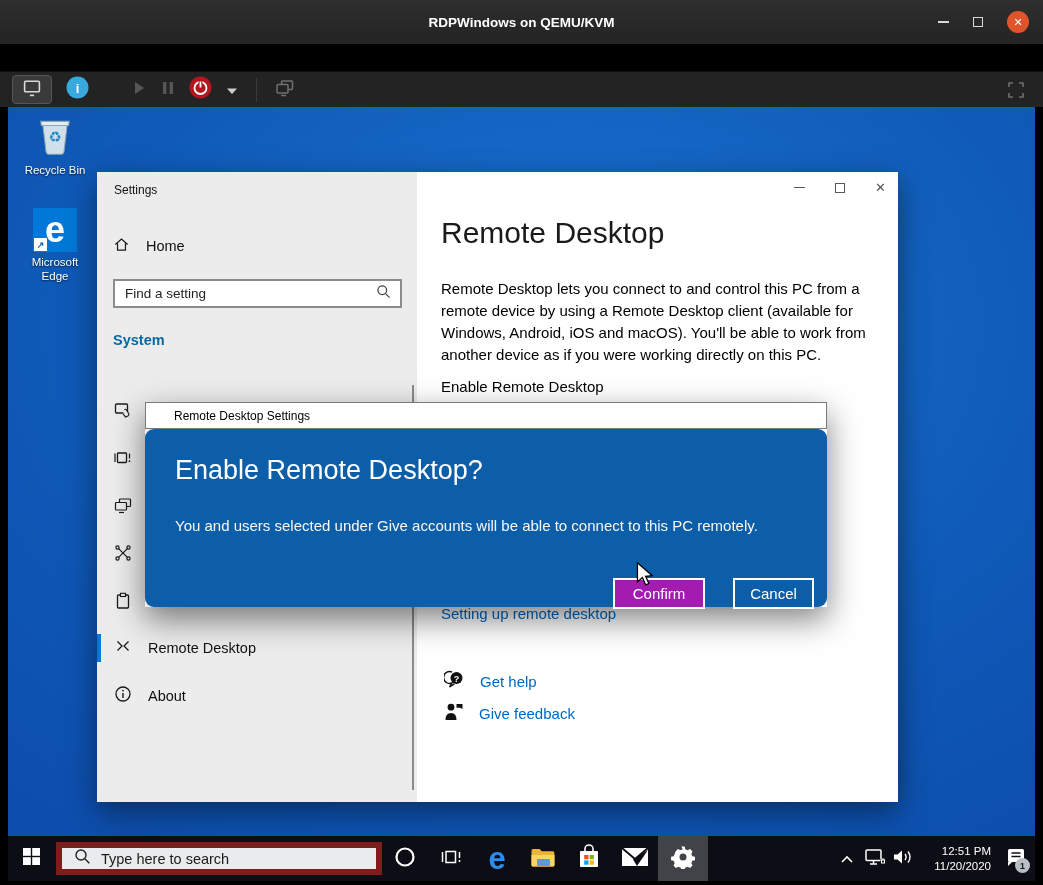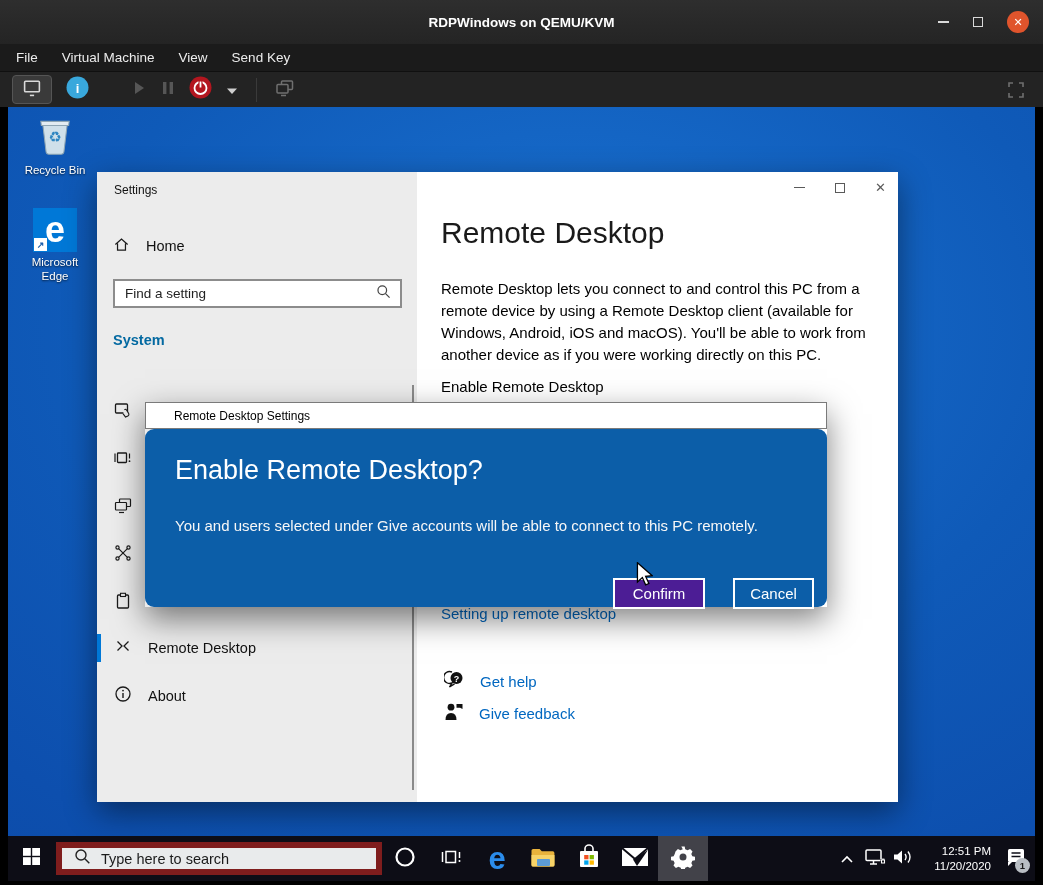--- a/index.html
+++ b/index.html
@@ -59,21 +59,21 @@
   .help-row a{font-size:15px;color:#0067c0;text-decoration:none;}
 
   
   .rd-dialog{left:145px;top:402px;width:682px;height:205px;box-shadow:0 12px 30px rgba(0,0,0,.5);z-index:5;}
   .rd-titlebar{height:27px;background:#fff;border:1px solid #7a7a7a;display:flex;align-items:center;padding-left:28px;}
   .rd-titlebar span{font-size:12px;color:#000;}
   .rd-body{position:relative;height:178px;background:#0c5ea8;border-radius:9px;}
   .rd-heading{position:absolute;left:30px;top:26px;font-size:27px;font-weight:300;color:#fff;}
   .rd-text{position:absolute;left:30px;top:88px;font-size:15px;color:#f7f7f7;}
   .rd-btn{position:absolute;top:149px;height:31px;border:2px solid #fff;color:#fff;font-size:15px;display:flex;align-items:center;justify-content:center;}
-  .rd-confirm{left:468px;width:92px;background:#4c1d95;}
+  .rd-confirm{left:468px;width:92px;background:#a21caf;}
   .rd-cancel{left:588px;width:81px;background:transparent;}
 
   
   .taskbar{left:8px;top:836px;width:1027px;height:45px;background:#0d0d16;display:flex;align-items:center;}
   .tb-item{width:46px;height:45px;display:flex;align-items:center;justify-content:center;flex:none;}
   .tsearch{width:326px;height:33px;background:#e9ebec;border:6px solid #7f1d1d;display:flex;align-items:center;margin-left:2px;flex:none;}
   .tsearch input{border:none;outline:none;background:transparent;font-size:14.5px;color:#111;flex:1;padding-left:10px;}
   .tsearch input::placeholder{color:#1b1b1b;}
   .settings-taskbtn{background:rgba(255,255,255,.22);}
   .tray{position:absolute;right:0;top:0;height:45px;display:flex;align-items:center;}
@@ -91,26 +91,20 @@
 
   <div class="abs vm-titlebar">
     <div class="vm-title">RDPWindows on QEMU/KVM</div>
     <div class="vm-controls">
       <div class="vm-min"></div>
       <div class="vm-max"></div>
       <div class="vm-close">✕</div>
     </div>
   </div>
 
-  <div class="abs vm-menubar">
-    <span class="vm-menu-item">File</span>
-    <span class="vm-menu-item">Virtual Machine</span>
-    <span class="vm-menu-item">View</span>
-    <span class="vm-menu-item">Send Key</span>
-  </div>
 
   <div class="abs vm-toolbar">
     <div class="tb-btn tb-active">
       <span><svg width="20" height="19" viewBox="0 0 18 18">
             <rect x="2" y="3" width="14" height="10" rx="1" fill="none" stroke="#d9d9d9" stroke-width="1.5"></rect>
             <path d="M7 16.5 h4" stroke="#d9d9d9" stroke-width="1.5"></path>
           </svg></span>
     </div>
     <div class="tb-btn">
       <span><svg width="23" height="23" viewBox="0 0 23 23">

